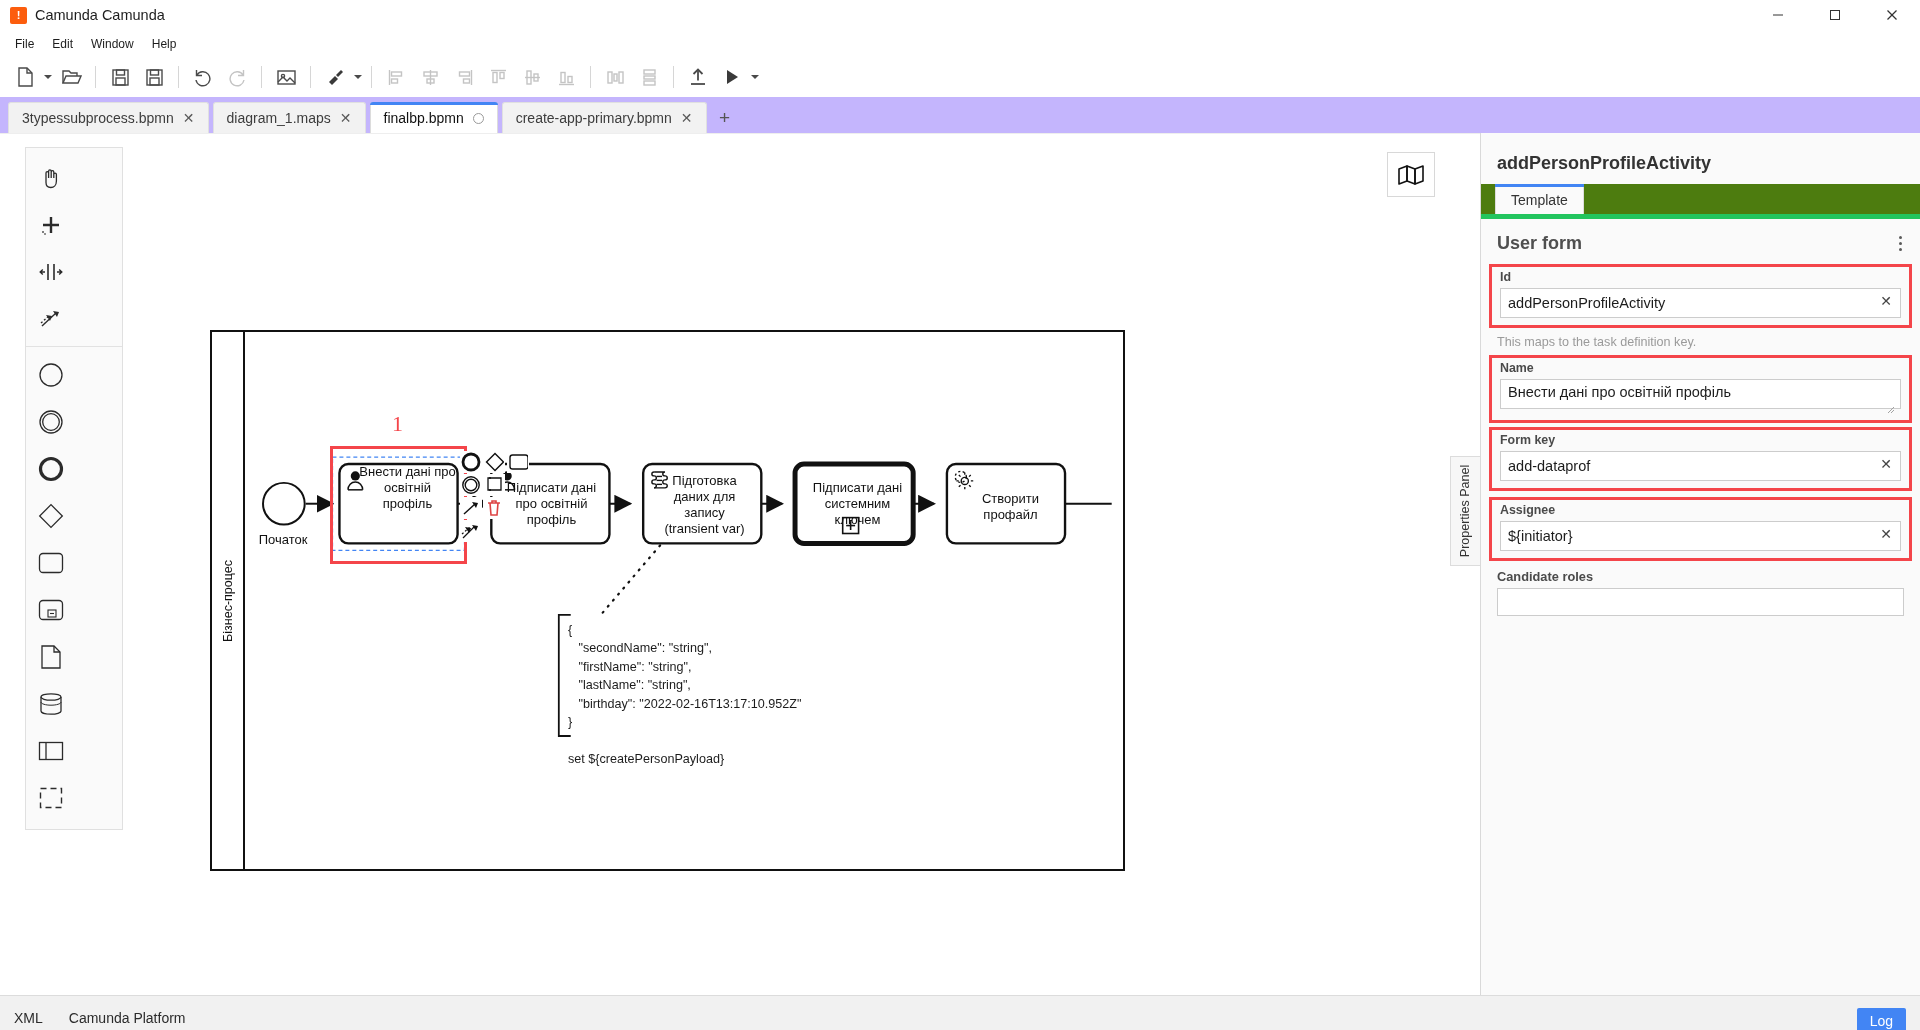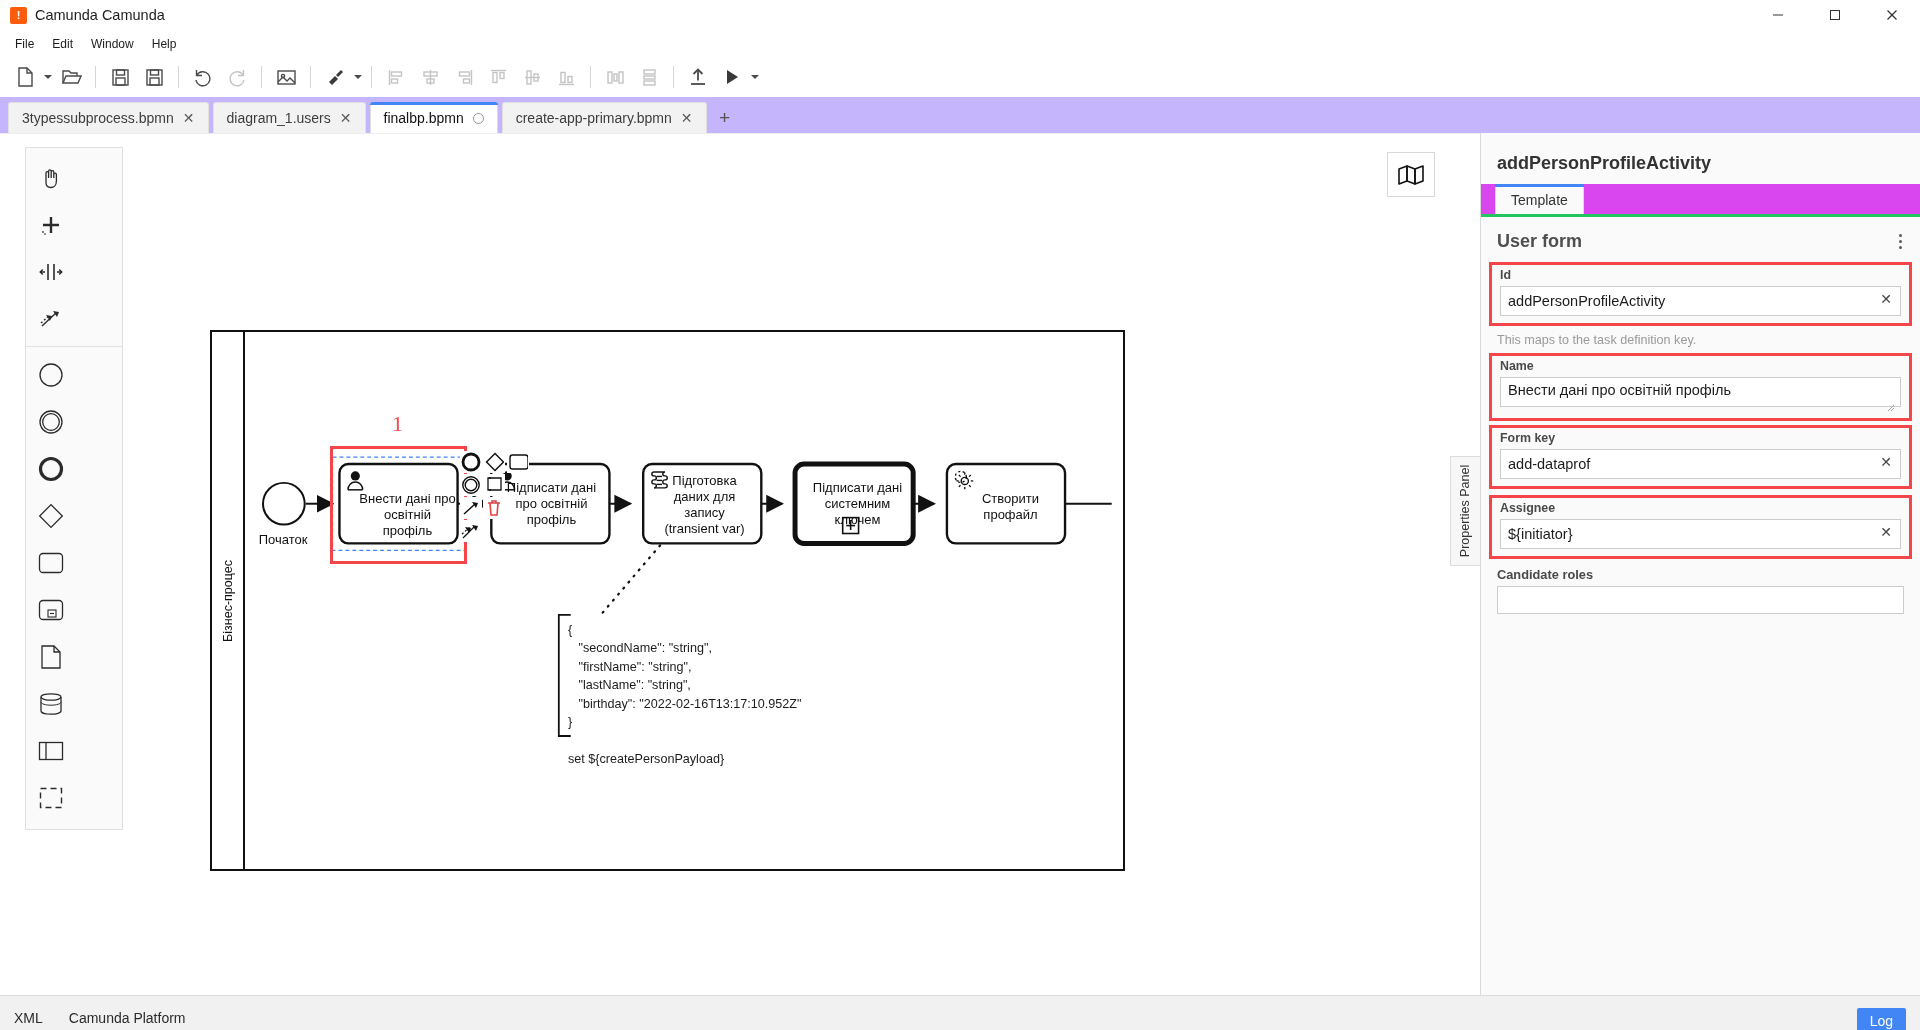--- a/index.html
+++ b/index.html
@@ -93,21 +93,21 @@
   .ann-text{
     position:absolute;font-size:12.6px;color:#1c1c1c;line-height:1.46;white-space:pre;
     font-family:"Liberation Sans", sans-serif;
   }
   
   .props{
     width:440px;background:#fafafa;border-left:1px solid #d9d9d9;
     display:flex;flex-direction:column;position:relative;z-index:5;
   }
   .props-title{font-size:18px;font-weight:bold;color:#333;padding:20px 16px 10px 16px;}
-  .props-tabs{display:flex;padding-left:14px;border-bottom:3px solid #22c55e;background:#d946ef;}
+  .props-tabs{display:flex;padding-left:14px;border-bottom:5px solid #22c55e;background:#4d7c0f;}
   .ptab{
     padding:7px 15px 6px 15px;font-size:14px;color:#333;background:#fafafa;
     border:1px solid #ddd;border-bottom:none;position:relative;cursor:default;
   }
   .ptab.active::before{content:"";position:absolute;left:-1px;right:-1px;top:-1px;height:3px;background:#4285f4;}
   .props-body{flex:1;overflow:hidden;padding:0 0 0 0;background:#fafafa;position:relative;}
   .sect-title{font-size:18px;font-weight:bold;color:#4f4f4f;padding:14px 16px 10px 16px;display:flex;align-items:center;justify-content:space-between;}
   .kebab{display:flex;flex-direction:column;gap:3px;padding:3px 2px;cursor:default;}
   .kebab i{width:3px;height:3px;background:#5a5a5a;border-radius:50%;display:block;}
   .fld{padding:2px 16px 0 16px;position:relative;}
@@ -324,21 +324,21 @@
       </svg>
   </div>
 </div>
 
 <div class="tabbar">
   <div class="tab">
     <span>3typessubprocess.bpmn</span>
     <span class="x">✕</span>
   </div>
   <div class="tab">
-    <span>diagram_1.users</span>
+    <span>diagram_1.maps</span>
     <span class="x">✕</span>
   </div>
   <div class="tab active">
     <span>finalbp.bpmn</span>
     <span class="dot"></span>
   </div>
   <div class="tab">
     <span>create-app-primary.bpmn</span>
     <span class="x">✕</span>
   </div>
@@ -505,21 +505,21 @@
         </g>
 
         <path d="M360 285h-12v122h12" fill="none" stroke="#111" stroke-width="1.8"></path>
 
         <path d="M450 215L392 283" fill="none" stroke="#111" stroke-width="2.3" stroke-dasharray="1 7" stroke-linecap="round"></path>
 
         <rect x="120" y="126" width="133" height="94" fill="none" stroke="#4285f4" stroke-width="1.3" stroke-dasharray="4 3"></rect>
       </svg>
 
       <div class="nd-label" style="left:22px;top:200px;width:98px;">Початок</div>
-      <div class="nd-label" style="left:130px;top:159px;width:131px;">Внести дані про
+      <div class="nd-label" style="left:130px;top:132px;width:131px;">Внести дані про
 освітній
 профіль</div>
       <div class="nd-label" style="left:283px;top:148px;width:113px;">Підписати дані
 про освітній
 профіль</div>
       <div class="nd-label" style="left:436px;top:141px;width:113px;">Підготовка
 даних для
 запису
 (transient var)</div>
       <div class="nd-label" style="left:589px;top:148px;width:113px;">Підписати дані

